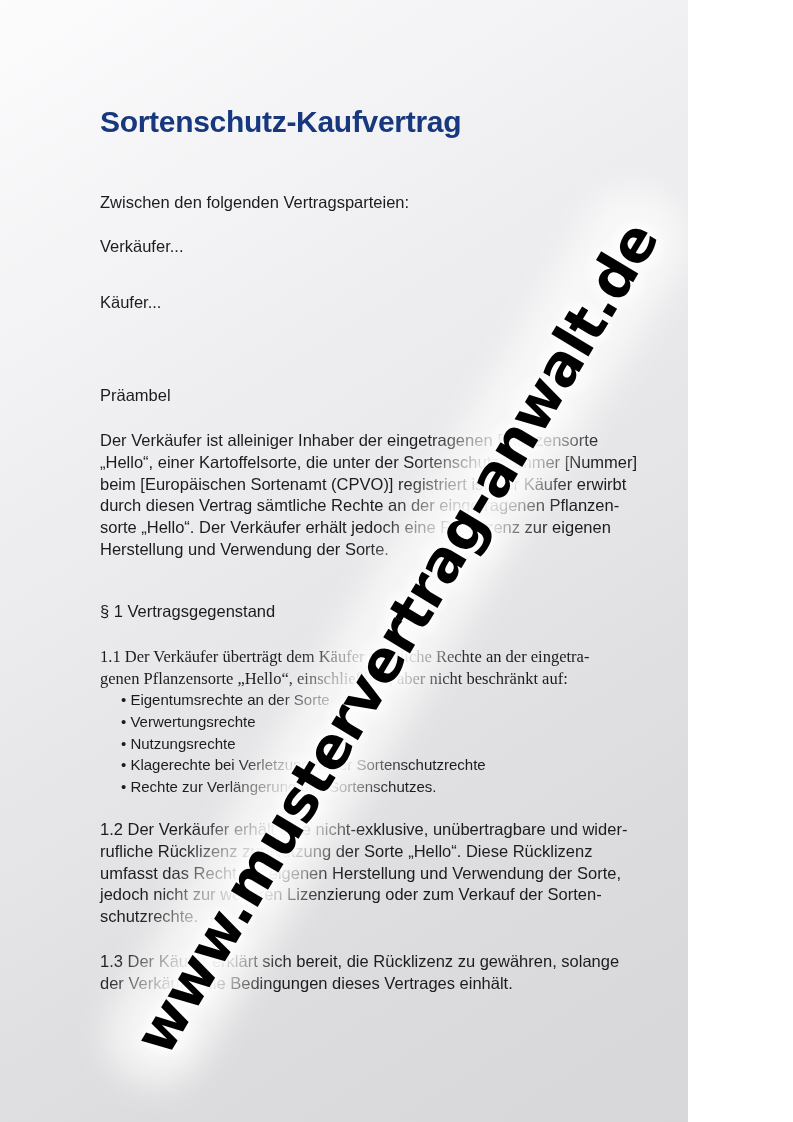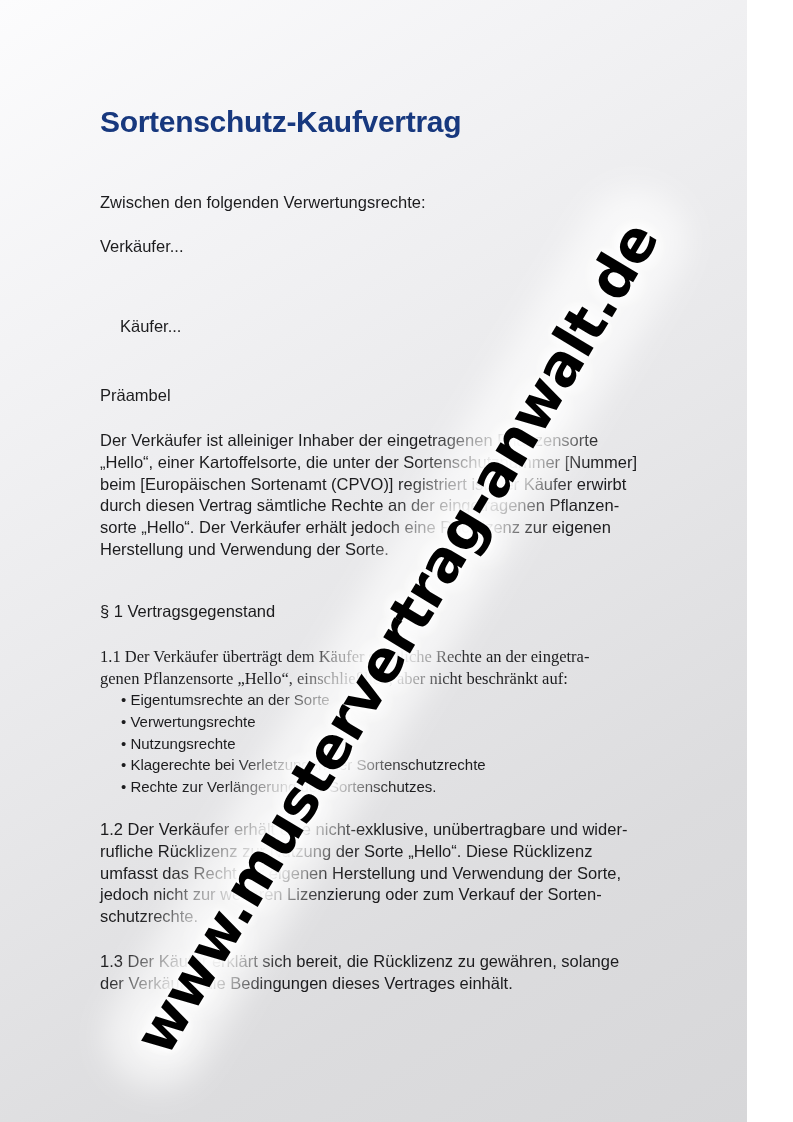--- a/index.html
+++ b/index.html
@@ -1,20 +1,20 @@
 <!DOCTYPE html>
 <html><head>
 <meta charset="utf-8">
 <style>
   html, body { margin: 0; padding: 0; }
   body { width: 793px; height: 1122px; font-family: "Liberation Sans", sans-serif; }
 
   .page {
     position: relative;
-    width: 747px;
+    width: 688px;
     height: 1122px;
     overflow: hidden;
     background: linear-gradient(148deg, #fcfcfd 0%, #f3f3f5 22%, #e7e7e9 52%, #dcdcde 78%, #d7d7d9 100%);
   }
 
   .abs { position: absolute; left: 100px; color: #1c1c1e; }
 
   .doc-title {
     top: 84px;
     font-size: 30px;
@@ -26,21 +26,21 @@
   }
 
   .body-text {
     font-size: 16.5px;
     line-height: 21.8px;
     white-space: pre;
   }
 
   .intro      { top: 192px; }
   .seller     { top: 236px; }
-  .buyer      { top: 316px; margin-left: 20px; }
+  .buyer      { top: 292px; }
   .preamble-h { top: 385px; }
   .preamble-p { top: 430px; }
   .sec1-h     { top: 601px; }
   .clause11   { top: 646px; font-family: Liberation Serif, serif; }
   .bullets    { top: 689px; left: 121px; margin: 0; padding: 0; list-style: none; }
   .bullets li { font-size: 15px; line-height: 21.8px; white-space: pre; }
   .clause12   { top: 819px; }
   .clause13   { top: 951px; }
 
   
@@ -71,21 +71,21 @@
     pointer-events: none;
   }
 </style>
 </head>
 <body>
 
 <div class="page">
 
   <h1 class="abs doc-title">Sortenschutz-Kaufvertrag</h1>
 
-  <div class="abs body-text intro">Zwischen den folgenden Verwertungsrechte:</div>
+  <div class="abs body-text intro">Zwischen den folgenden Vertragsparteien:</div>
 
   <div class="abs body-text seller">Verkäufer...</div>
 
   <div class="abs body-text buyer">Käufer...</div>
 
   <div class="abs body-text preamble-h">Präambel</div>
 
   <div class="abs body-text preamble-p">Der Verkäufer ist alleiniger Inhaber der eingetragenen Pflanzensorte
 „Hello“, einer Kartoffelsorte, die unter der Sortenschutznummer [Nummer]
 beim [Europäischen Sortenamt (CPVO)] registriert ist.Der Käufer erwirbt

